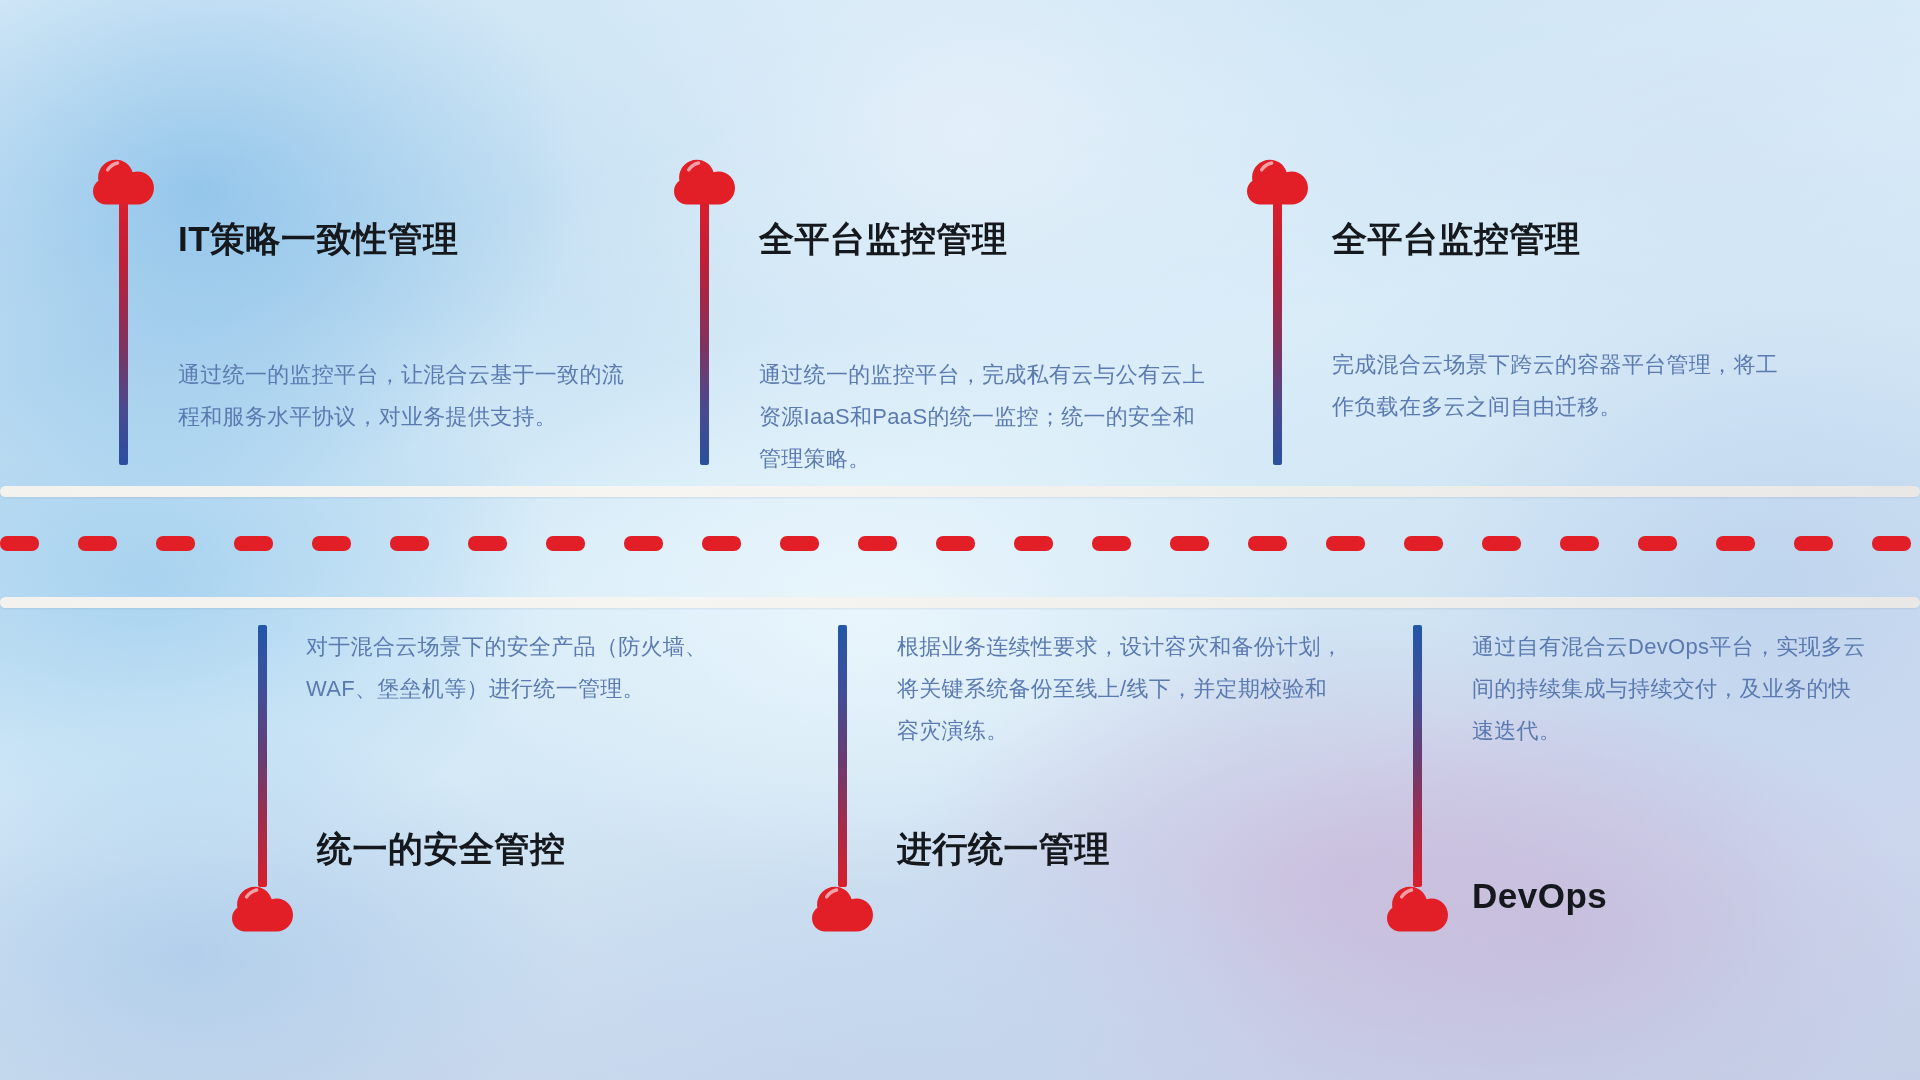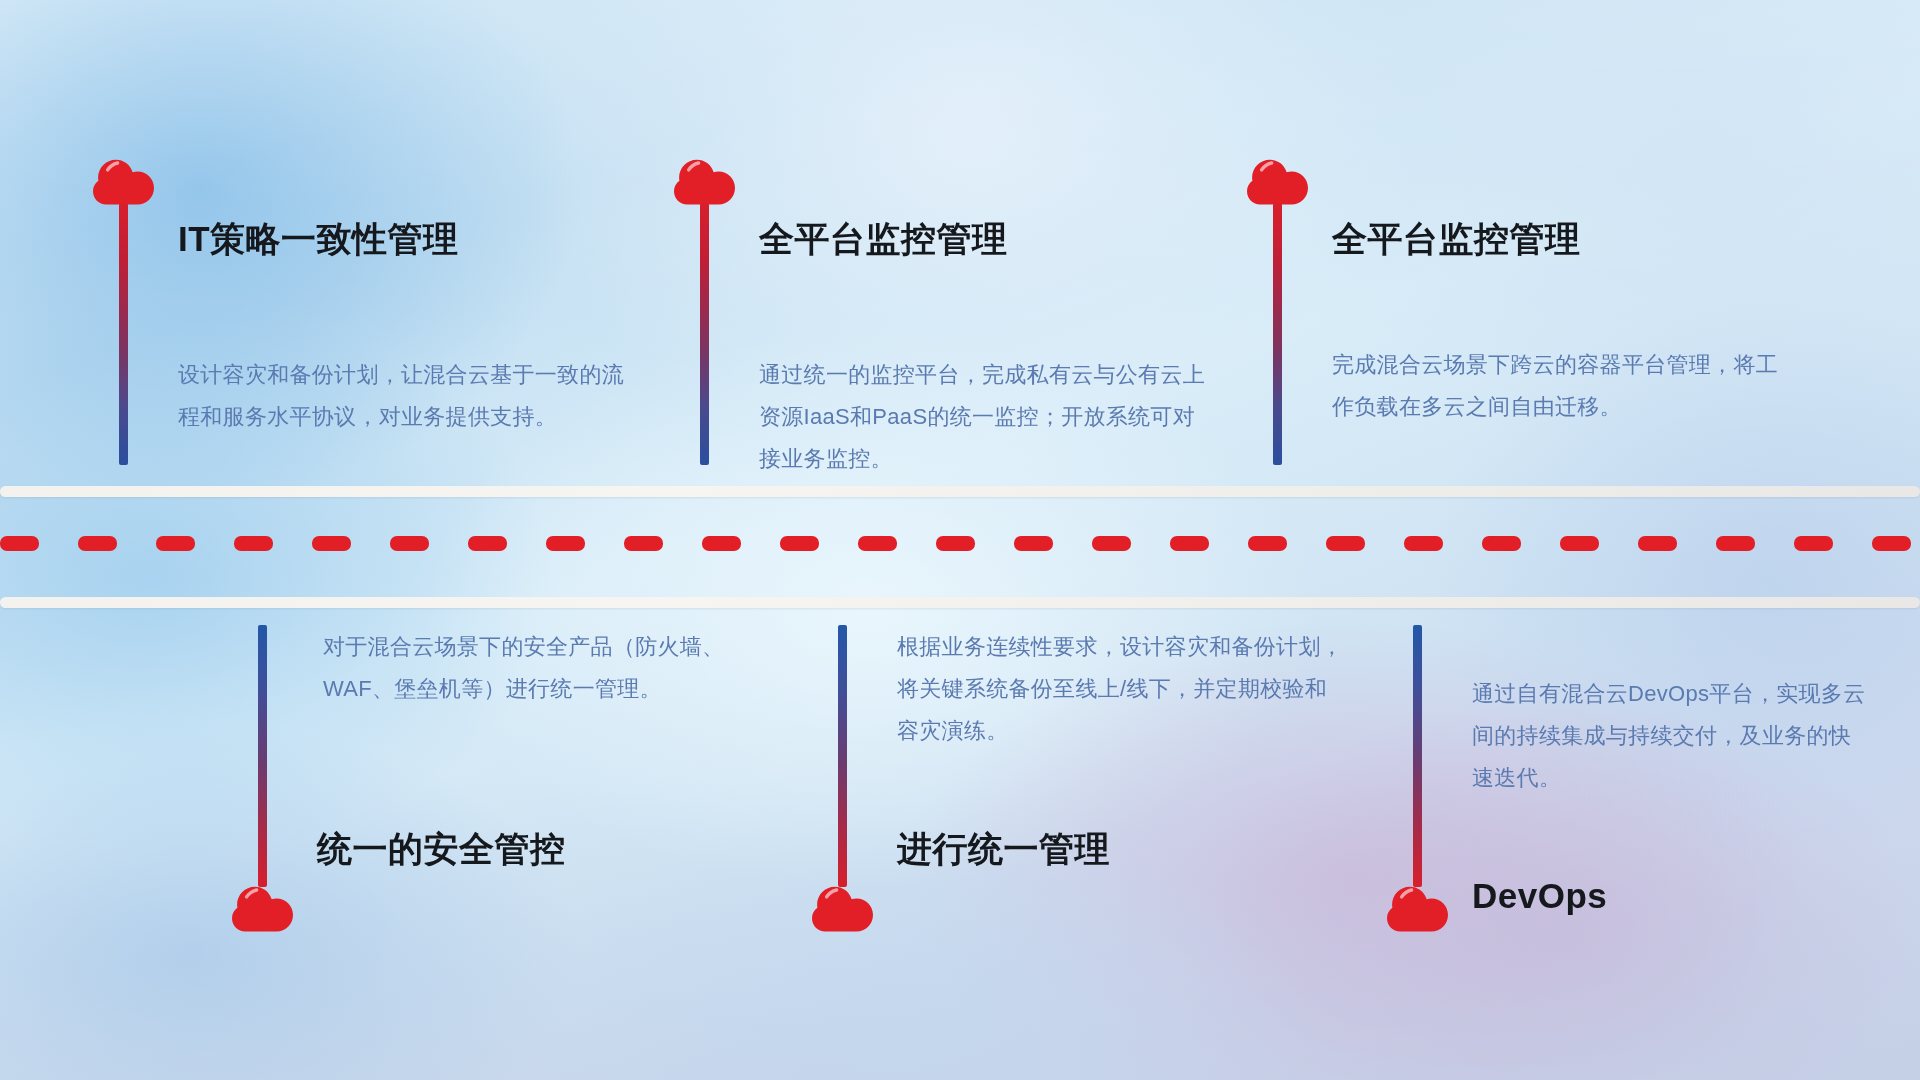--- a/index.html
+++ b/index.html
@@ -65,21 +65,21 @@
   .stem-up   { background:linear-gradient(to bottom,#2357a8 0%,#3f4f9a 24%,#6a3c70 52%,#a82a48 78%,#d81f2b 100%); }
 
   .m-title {
     position:absolute; white-space:nowrap;
     font-size:35px; font-weight:700; color:#15181c; letter-spacing:.5px;
   }
   .m-body {
     position:absolute; width:452px;
     font-size:22px; line-height:42px; color:#5a7ab0; letter-spacing:.3px;
   }
-  .m-body.narrow { width:400px;margin-top:47px; }
+  .m-body.narrow { width:400px; }
 </style>
 </head>
 <body>
 
 <div id="bg">
   <div id="bg-base"></div>
   <div class="wash" id="wash-tl"></div>
   <div class="wash" id="wash-tm"></div>
   <div class="wash" id="wash-tr"></div>
   <div class="wash" id="wash-ml"></div>
@@ -126,33 +126,33 @@
 
 <div class="marker">
   <div class="pin-cloud" style="left:93px; top:159px;">
     <svg viewBox="0 0 62 46">
         <path d="M17.5 45.5h27c9.1 0 16.5-7.4 16.5-16.5 0-9.1-7.4-16.5-16.5-16.5-1.7 0-3.3.25-4.8.72C37.1 5.5 30.5.8 22.9.8 13.1.8 5.1 8.8 5.1 18.6c0 1.1.1 2.2.3 3.2C2.1 24.1 0 27.9 0 32.2 0 39.5 5.9 45.5 13.2 45.5z" fill="#e21f26"></path>
         <path d="M14.6 10.9c2.3-3.5 5.9-6 10-6.9" stroke="#f6b8bd" stroke-width="3.4" stroke-linecap="round" fill="none" opacity=".85"></path>
       </svg>
   </div>
   <div class="pin-stem stem-down" style="left:119px; top:203px; height:262px;"></div>
   <div class="m-title" style="left:178px; top:216px;">IT策略一致性管理</div>
-  <div class="m-body" style="left:178px; top:354px;">设计容灾和备份计划，让混合云基于一致的流程和服务水平协议，对业务提供支持。</div>
+  <div class="m-body" style="left:178px; top:354px;">通过统一的监控平台，让混合云基于一致的流程和服务水平协议，对业务提供支持。</div>
 </div>
 
 <div class="marker">
   <div class="pin-cloud" style="left:674px; top:159px;">
     <svg viewBox="0 0 62 46">
         <path d="M17.5 45.5h27c9.1 0 16.5-7.4 16.5-16.5 0-9.1-7.4-16.5-16.5-16.5-1.7 0-3.3.25-4.8.72C37.1 5.5 30.5.8 22.9.8 13.1.8 5.1 8.8 5.1 18.6c0 1.1.1 2.2.3 3.2C2.1 24.1 0 27.9 0 32.2 0 39.5 5.9 45.5 13.2 45.5z" fill="#e21f26"></path>
         <path d="M14.6 10.9c2.3-3.5 5.9-6 10-6.9" stroke="#f6b8bd" stroke-width="3.4" stroke-linecap="round" fill="none" opacity=".85"></path>
       </svg>
   </div>
   <div class="pin-stem stem-down" style="left:700px; top:203px; height:262px;"></div>
   <div class="m-title" style="left:759px; top:216px;">全平台监控管理</div>
-  <div class="m-body" style="left:759px; top:354px;">通过统一的监控平台，完成私有云与公有云上资源IaaS和PaaS的统一监控；开放系统可对接业务监控。</div>
+  <div class="m-body" style="left:759px; top:354px;">通过统一的监控平台，完成私有云与公有云上资源IaaS和PaaS的统一监控；统一的安全和管理策略。</div>
 </div>
 
 <div class="marker">
   <div class="pin-cloud" style="left:1247px; top:159px;">
     <svg viewBox="0 0 62 46">
         <path d="M17.5 45.5h27c9.1 0 16.5-7.4 16.5-16.5 0-9.1-7.4-16.5-16.5-16.5-1.7 0-3.3.25-4.8.72C37.1 5.5 30.5.8 22.9.8 13.1.8 5.1 8.8 5.1 18.6c0 1.1.1 2.2.3 3.2C2.1 24.1 0 27.9 0 32.2 0 39.5 5.9 45.5 13.2 45.5z" fill="#e21f26"></path>
         <path d="M14.6 10.9c2.3-3.5 5.9-6 10-6.9" stroke="#f6b8bd" stroke-width="3.4" stroke-linecap="round" fill="none" opacity=".85"></path>
       </svg>
   </div>
   <div class="pin-stem stem-down" style="left:1273px; top:203px; height:262px;"></div>
@@ -161,21 +161,21 @@
 </div>
 
 <div class="marker">
   <div class="pin-stem stem-up" style="left:258px; top:625px; height:262px;"></div>
   <div class="pin-cloud" style="left:232px; top:886px;">
     <svg viewBox="0 0 62 46">
         <path d="M17.5 45.5h27c9.1 0 16.5-7.4 16.5-16.5 0-9.1-7.4-16.5-16.5-16.5-1.7 0-3.3.25-4.8.72C37.1 5.5 30.5.8 22.9.8 13.1.8 5.1 8.8 5.1 18.6c0 1.1.1 2.2.3 3.2C2.1 24.1 0 27.9 0 32.2 0 39.5 5.9 45.5 13.2 45.5z" fill="#e21f26"></path>
         <path d="M14.6 10.9c2.3-3.5 5.9-6 10-6.9" stroke="#f6b8bd" stroke-width="3.4" stroke-linecap="round" fill="none" opacity=".85"></path>
       </svg>
   </div>
-  <div class="m-body" style="left:323px; top:626px;">对于混合云场景下的安全产品（防火墙、WAF、堡垒机等）进行统一管理。</div>
+  <div class="m-body" style="left:306px; top:626px;">对于混合云场景下的安全产品（防火墙、WAF、堡垒机等）进行统一管理。</div>
   <div class="m-title" style="left:317px; top:826px;">统一的安全管控</div>
 </div>
 
 <div class="marker">
   <div class="pin-stem stem-up" style="left:838px; top:625px; height:262px;"></div>
   <div class="pin-cloud" style="left:812px; top:886px;">
     <svg viewBox="0 0 62 46">
         <path d="M17.5 45.5h27c9.1 0 16.5-7.4 16.5-16.5 0-9.1-7.4-16.5-16.5-16.5-1.7 0-3.3.25-4.8.72C37.1 5.5 30.5.8 22.9.8 13.1.8 5.1 8.8 5.1 18.6c0 1.1.1 2.2.3 3.2C2.1 24.1 0 27.9 0 32.2 0 39.5 5.9 45.5 13.2 45.5z" fill="#e21f26"></path>
         <path d="M14.6 10.9c2.3-3.5 5.9-6 10-6.9" stroke="#f6b8bd" stroke-width="3.4" stroke-linecap="round" fill="none" opacity=".85"></path>
       </svg>

